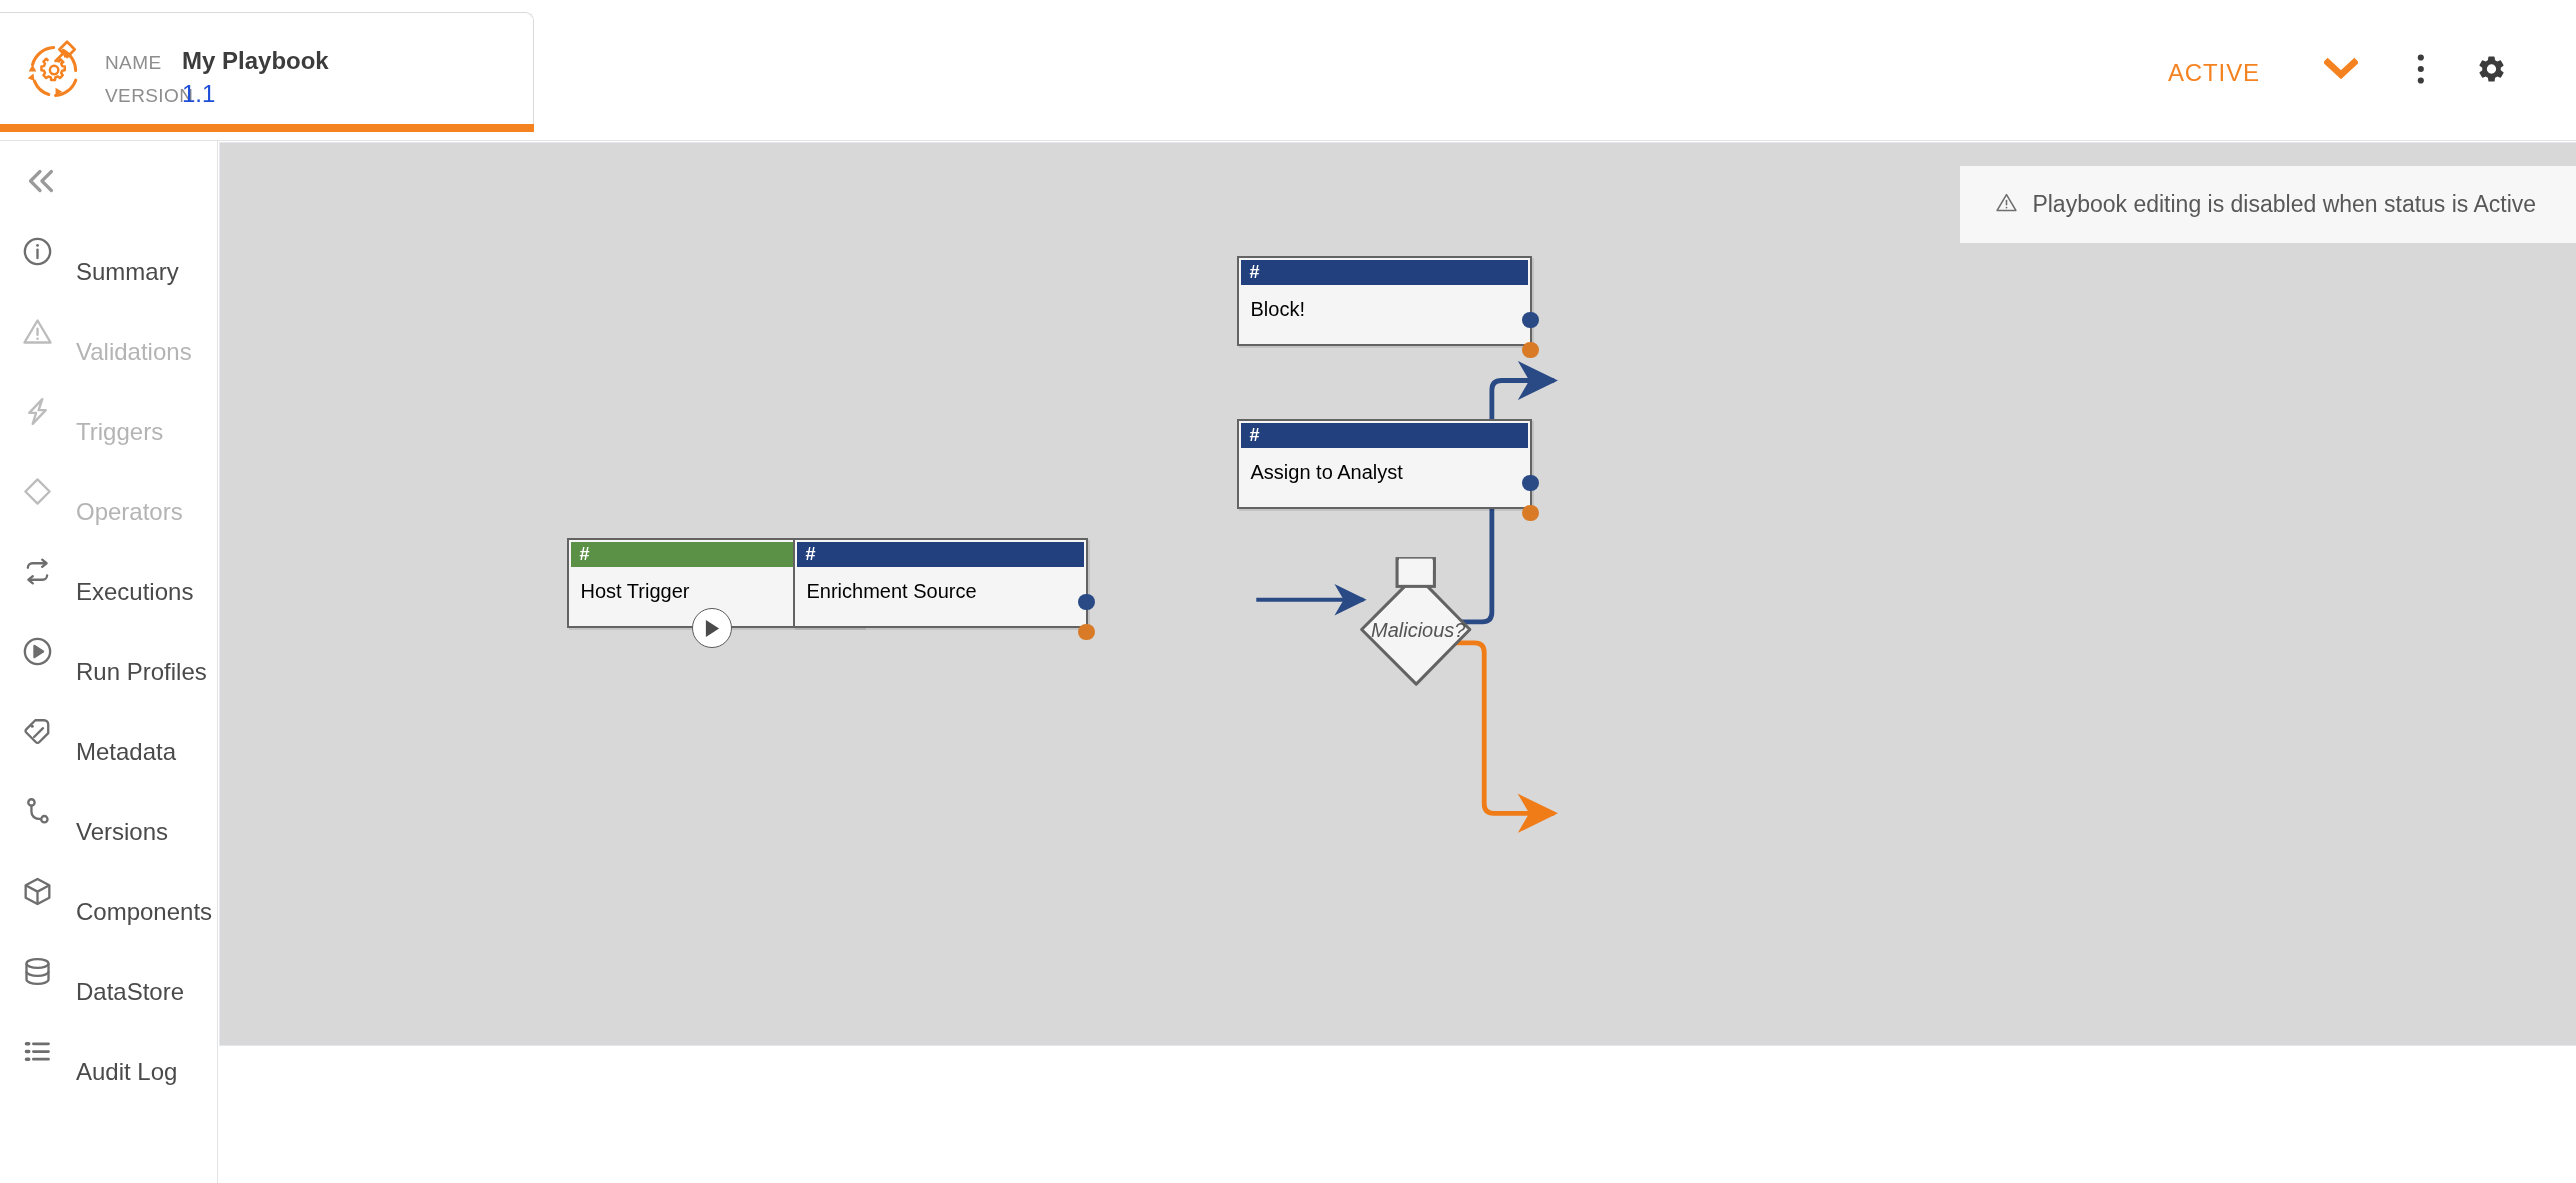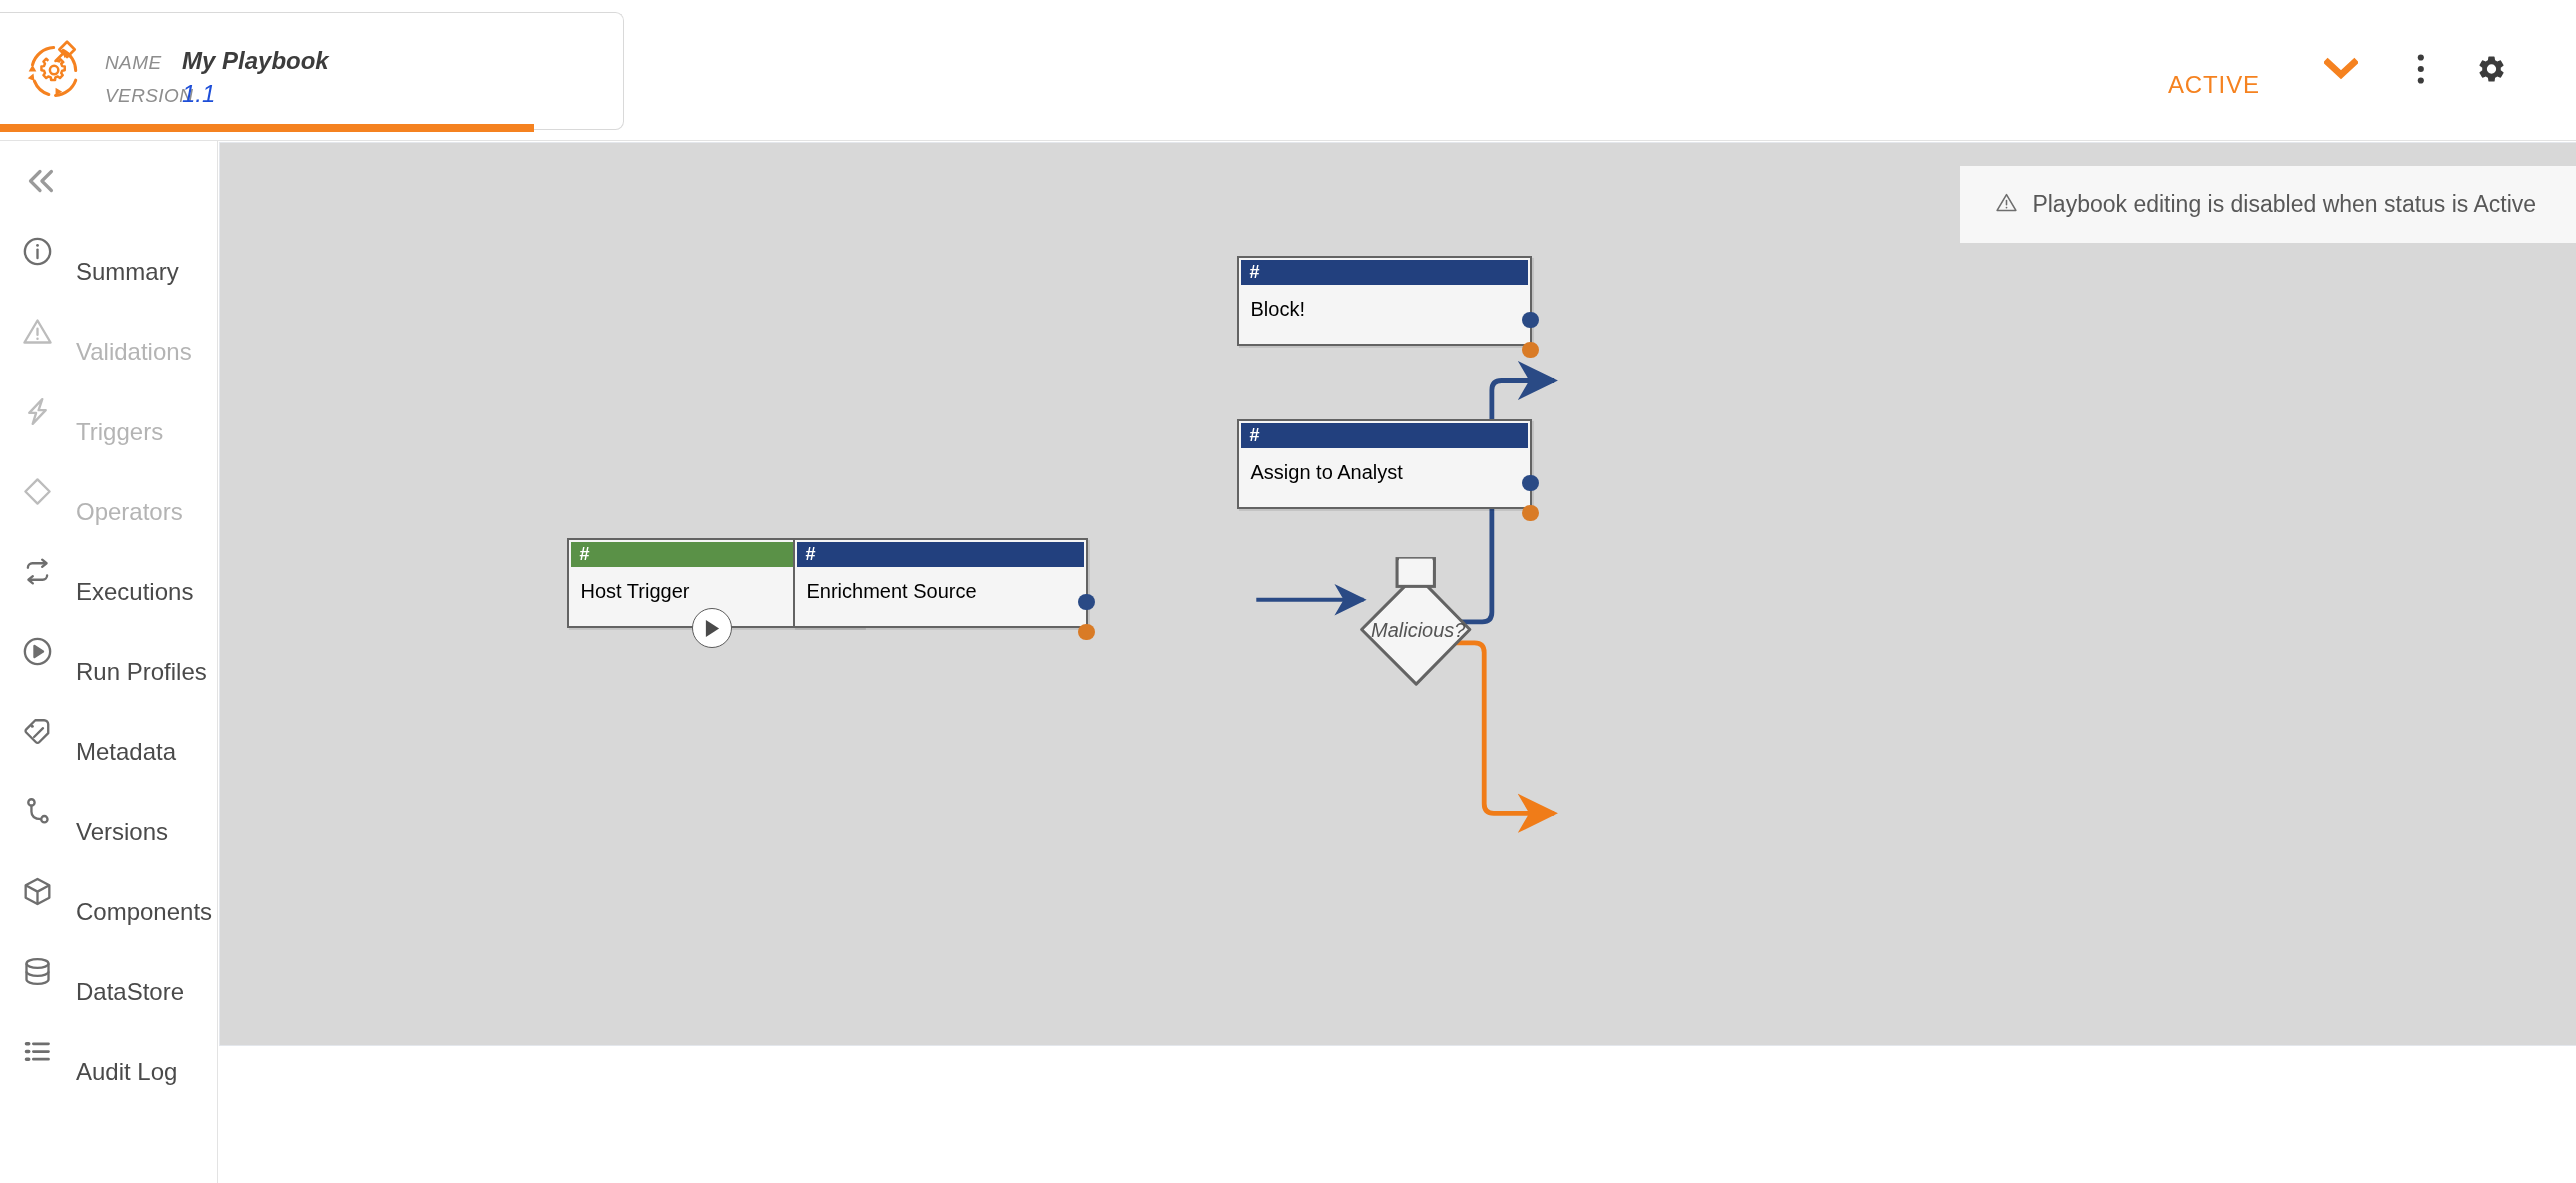--- a/index.html
+++ b/index.html
@@ -15,27 +15,26 @@
   .topbar {
     position: absolute;
     left: 0; top: 0;
     width: 2576px; height: 141px;
     background: #ffffff;
     border-bottom: 1px solid #e3e3e3;
   }
   .pb-card {
     position: absolute;
     left: 0; top: 11.5px;
-    width: 624px; height: 118px;
+    width: 534px; height: 118px;
     background: #ffffff;
     border: 1px solid #d9d9d9;
     border-left: none;
     border-top-right-radius: 8.6px;
     border-bottom-right-radius: 8.6px;
-    font-style: italic;
   }
   .pb-card-underline {
     position: absolute;
     left: 0; top: 124px;
     width: 534px; height: 7.7px;
     background: #f58220;
   }
   .pb-icon {
     position: absolute;
     left: 21px; top: 23px;
@@ -49,21 +48,21 @@
   .meta-row { display: flex; align-items: baseline; margin-bottom: 9.6px; }
   .meta-label {
     font-size: 19px; color: #8d8d8d; letter-spacing: 0.4px;
     width: 77px; display: inline-block;
   }
   .meta-value { font-size: 24px; color: #3c3c3c; font-weight: bold; }
   .meta-value.light { font-weight: normal; font-size: 24px; color: #1d4ed8; }
 
   .status-text {
     position: absolute;
-    right: 316px; top: 85px;
+    right: 316px; top: 73px;
     transform: translateY(-50%);
     font-size: 24px;
     color: #f58220;
     letter-spacing: 0.9px;
   }
   .hdr-icon {
     position: absolute;
     top: 71px;
     transform: translateY(-50%);
     cursor: pointer;

